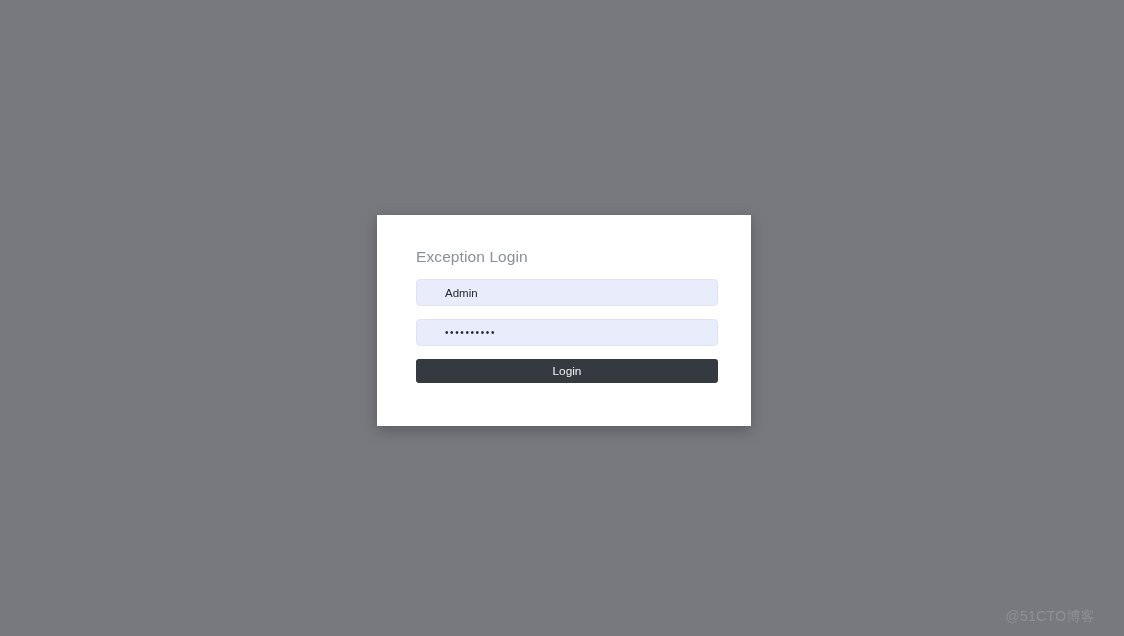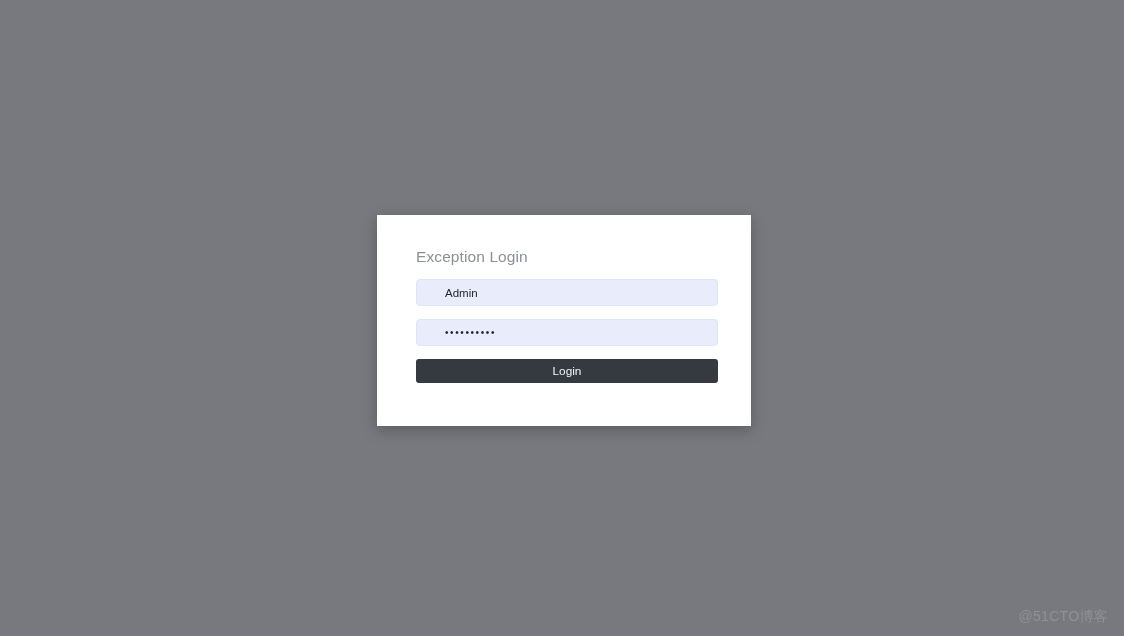--- a/index.html
+++ b/index.html
@@ -284,21 +284,21 @@
     border: none;
     border-radius: 3px;
     font-size: 11.8px;
     font-family: "Liberation Sans", sans-serif;
     cursor: pointer;
   }
 
   
   #watermark {
     position: absolute;
-    right: 16px;
+    right: 29px;
     bottom: 10px;
     font-size: 14px;
     color: #8f9195;
     z-index: 80;
     letter-spacing: 0.3px;
     user-select: none;
   }
 </style>
 </head>
 <body>

